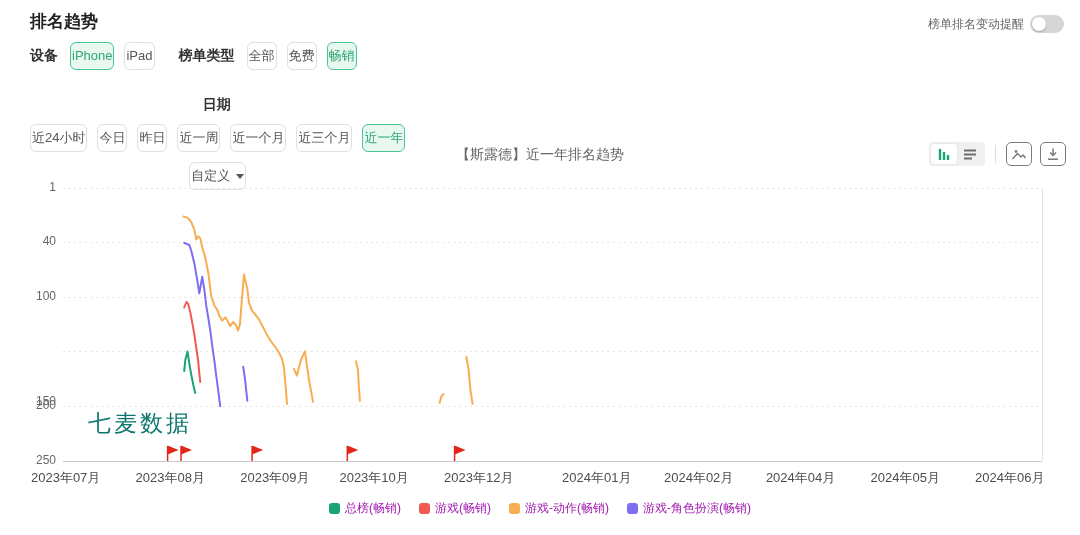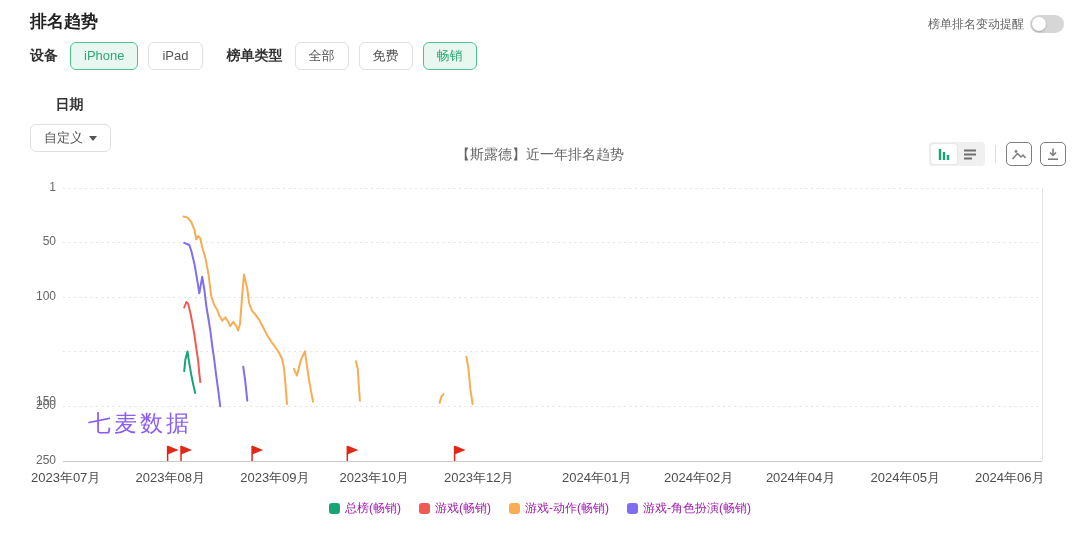--- a/index.html
+++ b/index.html
@@ -9,40 +9,40 @@
   .alert-row{position:absolute;right:16px;top:15px;display:flex;align-items:center;gap:6px;}
   .alert-label{font-size:12px;color:#666;}
   .toggle{width:34px;height:18px;border-radius:9px;background:#d6d6d6;position:relative;cursor:pointer;}
   .toggle .knob{position:absolute;left:2px;top:2px;width:14px;height:14px;border-radius:50%;background:#fff;
         box-shadow:0 1px 2px rgba(0,0,0,.25);}
   .frow{position:absolute;left:30px;display:flex;align-items:center;gap:10px;}
   .frow.r1{top:42px;} .frow.r2{top:96px;flex-direction:column;}
   .flabel{font-size:14px;font-weight:bold;color:#333;margin-right:2px;white-space:nowrap;}
   .flabel.ml{margin-left:14px;}
   .group{display:flex;gap:10px;}
-  .pill{padding:5px 13px;border:1px solid #e0e0e0;border-radius:6px;background:#fff;color:#555;
+  .pill{padding:5px 1px;border:1px solid #e0e0e0;border-radius:6px;background:#fff;color:#555;
         font-size:13px;line-height:16px;cursor:pointer;white-space:nowrap;
         font-family:"Liberation Sans","DejaVu Sans",sans-serif;display:inline-flex;align-items:center;gap:6px;}
   .pill.active{background:#e8f7ef;border-color:#4ec492;color:#2fa874;}
   .caret{width:0;height:0;border-left:4px solid transparent;border-right:4px solid transparent;
         border-top:5px solid #555;display:inline-block;}
   .chart-title{position:absolute;left:0;top:146px;width:100%;text-align:center;font-size:14px;color:#666;}
   .toolbar{position:absolute;right:14px;top:142px;display:flex;align-items:center;gap:8px;}
   .seg{display:flex;background:#f0f0f0;border-radius:4px;padding:2px;}
   .seg .cell{width:26px;height:20px;display:flex;align-items:center;justify-content:center;border-radius:3px;cursor:pointer;}
   .seg .cell.on{background:#fff;box-shadow:0 0 2px rgba(0,0,0,.12);}
   .tb-divider{width:1px;height:18px;background:#ddd;margin:0 2px;}
   .iconbtn{width:24px;height:22px;border:1.5px solid #7d7d7d;border-radius:5px;display:flex;
         align-items:center;justify-content:center;background:#fff;cursor:pointer;}
   #chart-svg{position:absolute;left:0;top:0;}
   .ytick{position:absolute;left:0;width:56px;text-align:right;font-size:12px;color:#666;}
   .xtick{position:absolute;width:104px;text-align:center;font-size:13px;color:#4d4d4d;top:0;}
   #x-labels{position:absolute;left:0;top:469px;width:100%;height:18px;}
   #y-labels{position:absolute;left:0;top:0;}
-  .watermark{position:absolute;left:88px;top:408px;font-size:23px;color:#8b5cf6;letter-spacing:3px;}
+  .watermark{position:absolute;left:88px;top:408px;font-size:23px;color:#0f766e;letter-spacing:3px;}
   .legend{position:absolute;left:0;top:500px;width:100%;display:flex;justify-content:center;
         align-items:center;gap:18px;}
   .legend-item{display:flex;align-items:center;gap:5px;cursor:pointer;}
   .legend-chip{width:11px;height:11px;border-radius:3px;display:inline-block;}
   .legend-text{font-size:12px;color:#a21caf;}
 </style>
 </head>
 <body>
 
 <div class="page">
@@ -65,20 +65,29 @@
     <span class="flabel ml">榜单类型</span>
     <span class="group" id="g-ranktype">
         <button class="pill">全部</button>
         <button class="pill">免费</button>
         <button class="pill active">畅销</button>
       </span>
   </div>
 
   <div class="frow r2">
     <span class="flabel">日期</span>
+    <span class="group" id="g-date">
+        <button class="pill">近24小时</button>
+        <button class="pill">今日</button>
+        <button class="pill">昨日</button>
+        <button class="pill">近一周</button>
+        <button class="pill">近一个月</button>
+        <button class="pill">近三个月</button>
+        <button class="pill active">近一年</button>
+      </span>
     <button class="pill">
       <span>自定义</span>
       <span class="caret"></span>
     </button>
   </div>
 
   <div class="chart-title">【斯露德】近一年排名趋势</div>
 
   <div class="toolbar">
     <span class="seg">
@@ -137,21 +146,21 @@
       <line x1="252.09452054794522" y1="446" x2="252.09452054794522" y2="461" stroke="#e12717" stroke-width="1.5"></line>
       <path d="M252.09452054794522,445.5 L263.0945205479452,450 L252.09452054794522,454.5 Z" fill="#e12717"></path>
       <line x1="347.31232876712323" y1="446" x2="347.31232876712323" y2="461" stroke="#e12717" stroke-width="1.5"></line>
       <path d="M347.31232876712323,445.5 L358.31232876712323,450 L347.31232876712323,454.5 Z" fill="#e12717"></path>
       <line x1="454.6" y1="446" x2="454.6" y2="461" stroke="#e12717" stroke-width="1.5"></line>
       <path d="M454.6,445.5 L465.6,450 L454.6,454.5 Z" fill="#e12717"></path>
     </svg>
 
   <div id="y-labels">
       <div class="ytick" style="top: 180px;">1</div>
-      <div class="ytick" style="top: 233.723px;">50</div>
+      <div class="ytick" style="top: 233.723px;">40</div>
       <div class="ytick" style="top: 288.542px;">100</div>
       <div class="ytick" style="top: 358px; margin-top: 36px;">150</div>
       <div class="ytick" style="top: 398.181px;">200</div>
       <div class="ytick" style="top: 453px;">250</div>
     </div>
   <div id="x-labels">
       <div class="xtick" style="left: 13.6822px;">2023年07月</div>
       <div class="xtick" style="left: 118.288px;">2023年08月</div>
       <div class="xtick" style="left: 222.893px;">2023年09月</div>
       <div class="xtick" style="left: 322.134px;">2023年10月</div>

